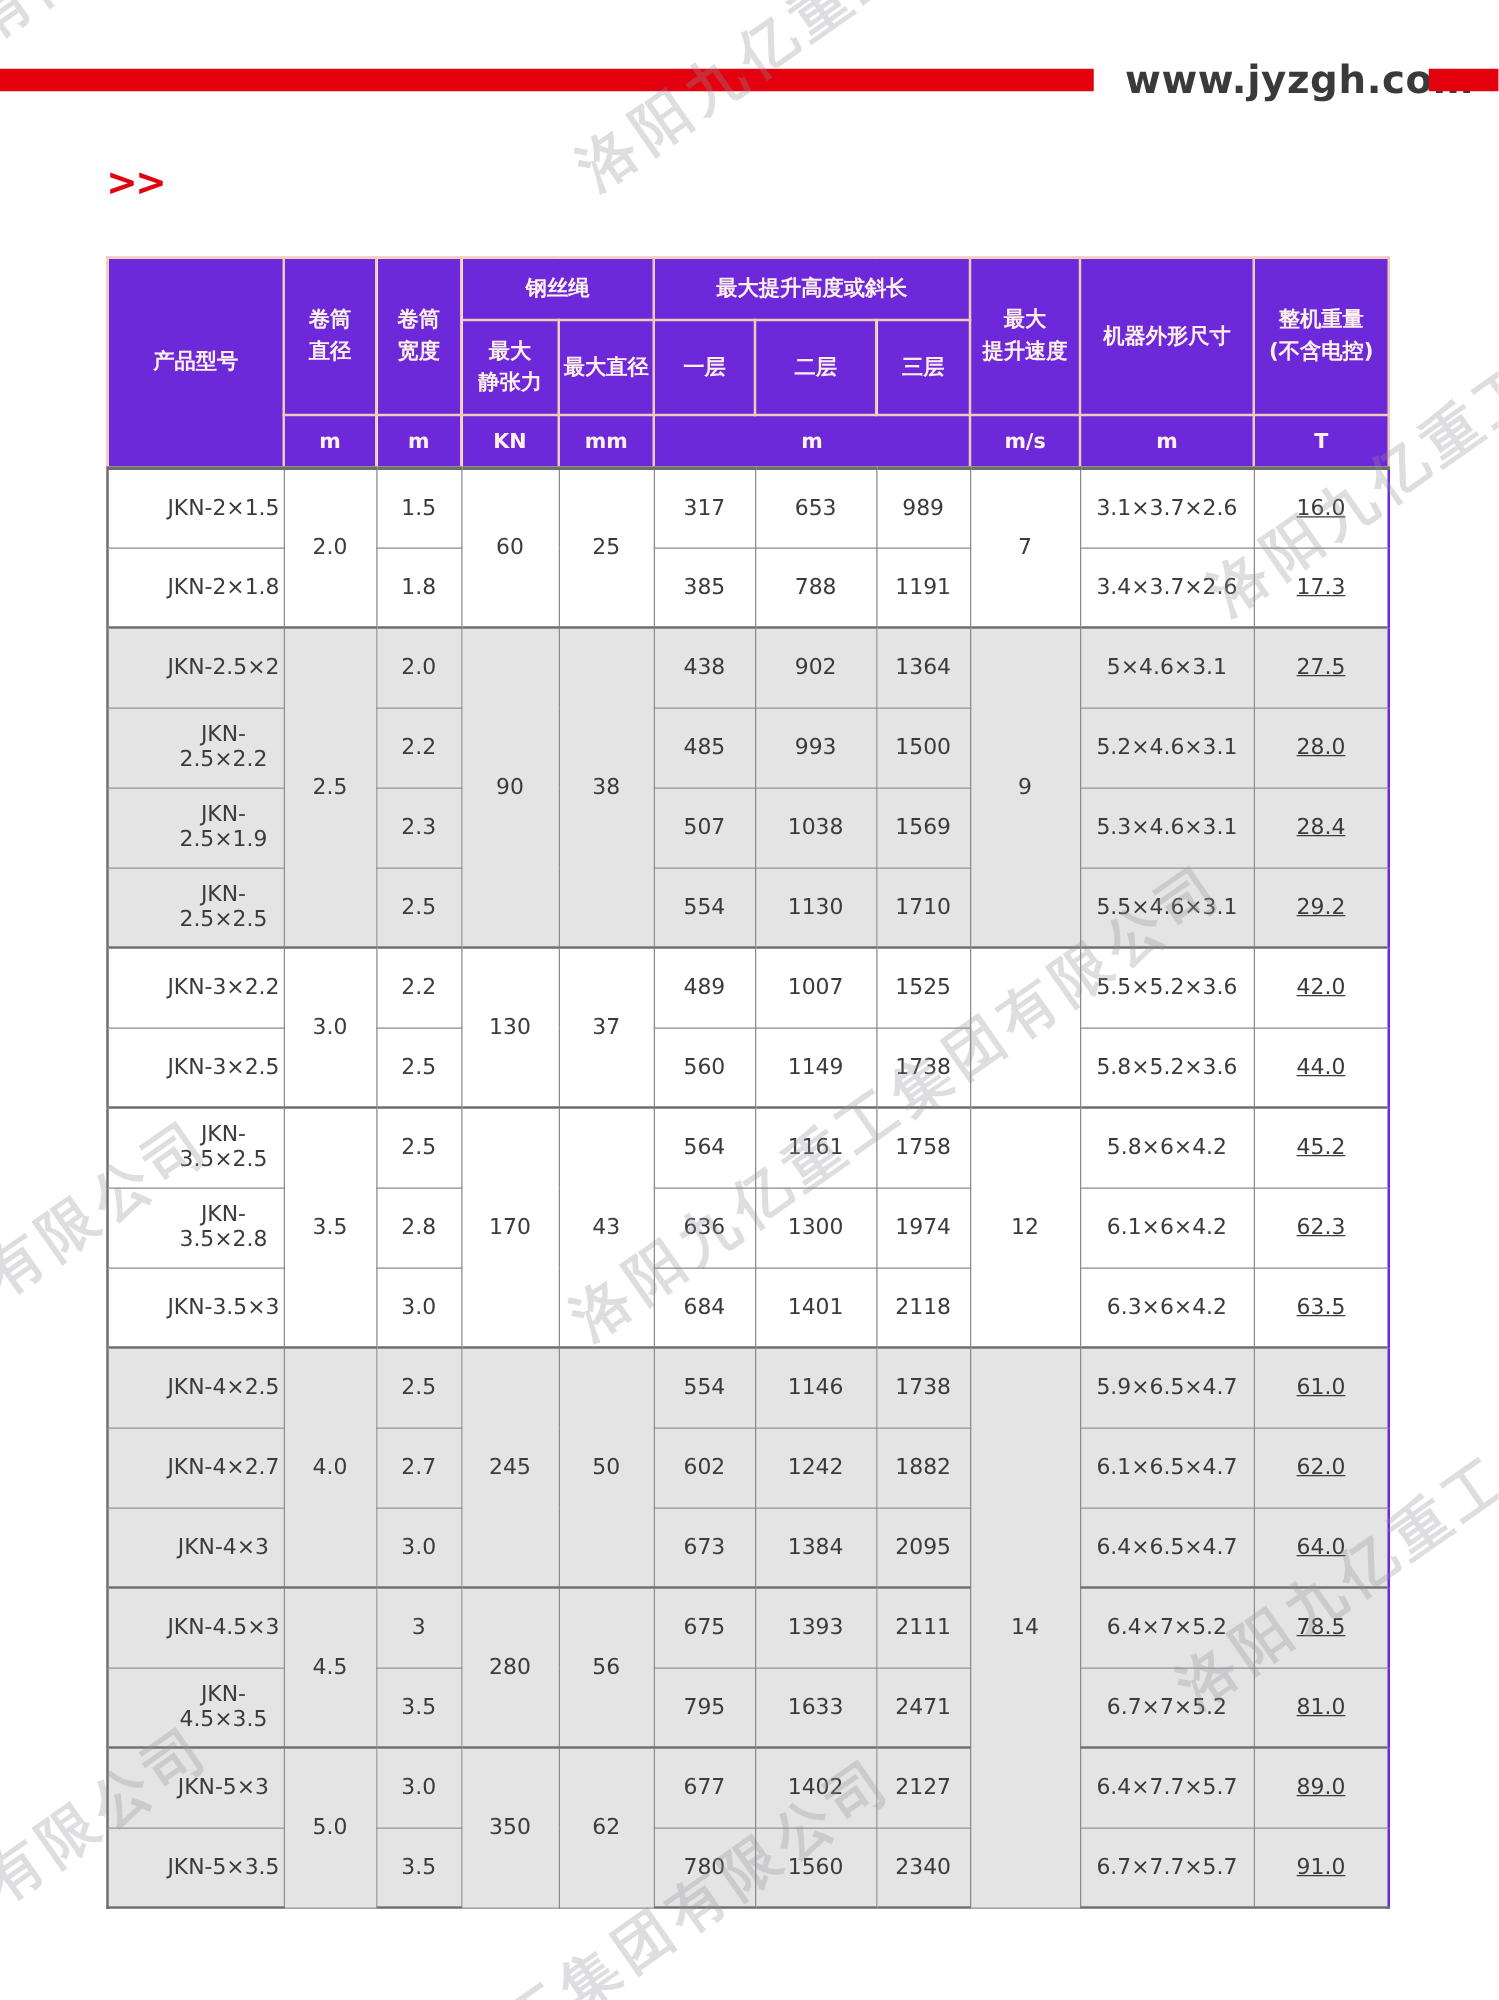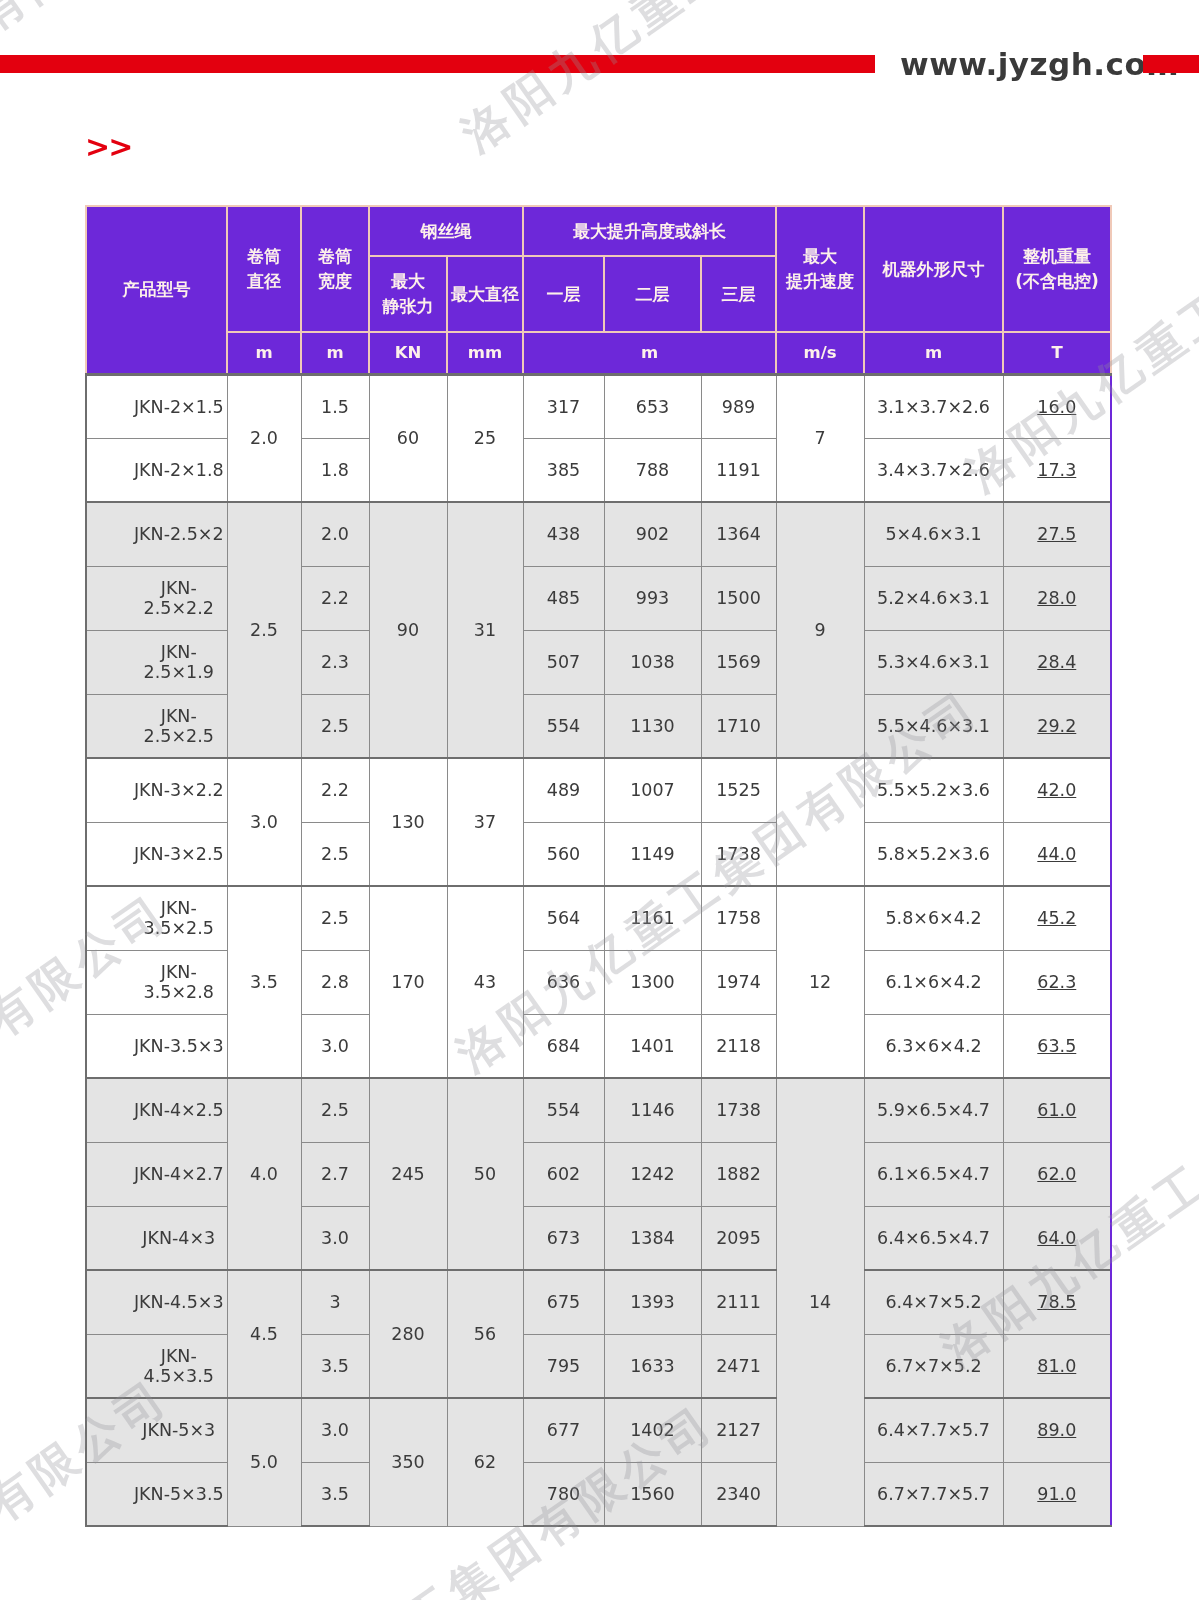--- a/index.html
+++ b/index.html
@@ -127,21 +127,21 @@
         <td>1191</td>
         <td>3.4×3.7×2.6</td>
         <td class="last-col">17.3</td>
       </tr>
 
       <tr class="shaded sec-start">
         <td>JKN-2.5×2</td>
         <td rowspan="4">2.5</td>
         <td>2.0</td>
         <td rowspan="4">90</td>
-        <td rowspan="4">31</td>
+        <td rowspan="4">38</td>
         <td>438</td>
         <td>902</td>
         <td>1364</td>
         <td rowspan="4">9</td>
         <td>5×4.6×3.1</td>
         <td class="last-col">27.5</td>
       </tr>
       <tr class="shaded">
         <td>JKN-2.5×2.2</td>
         <td>2.2</td>

